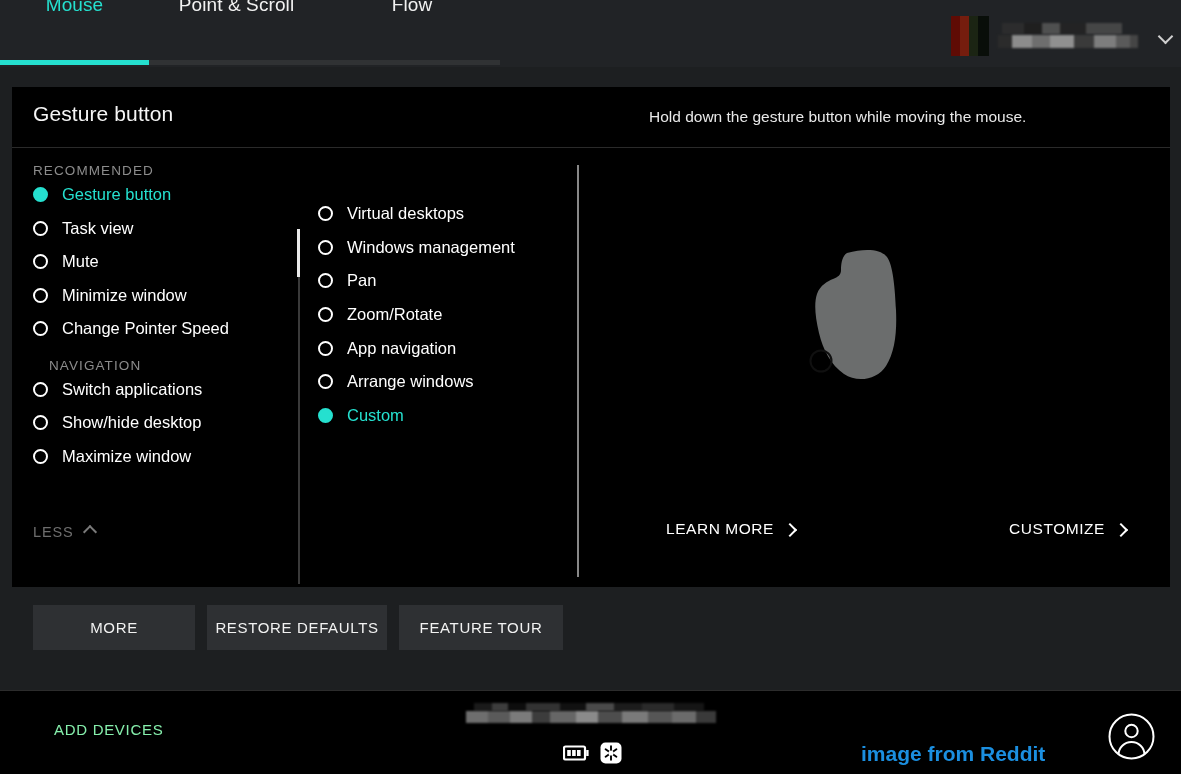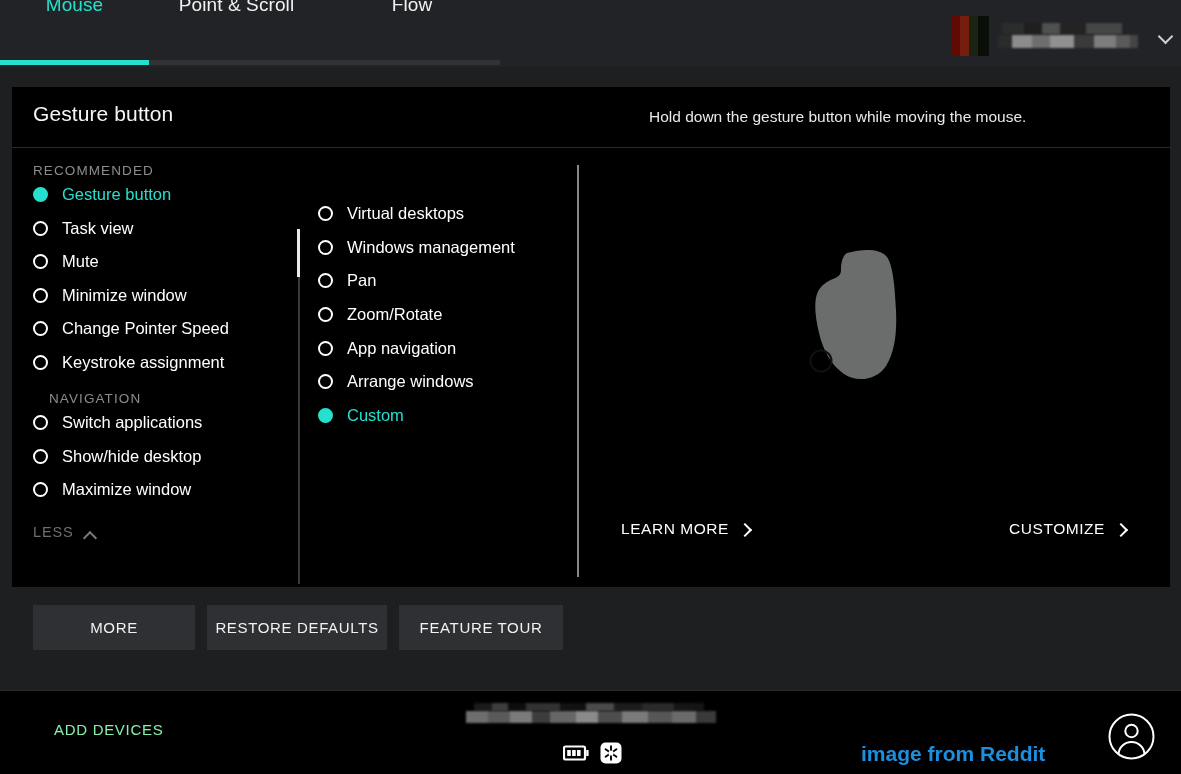--- a/index.html
+++ b/index.html
@@ -181,21 +181,21 @@
     font-size: 16.5px;
     color: #ffffff;
     white-space: nowrap;
   }
   .opt.sel .opt-label { color: #25e0cf; }
 
   .less-row {
     position: absolute;
     left: 21px; top: 376px;
     display: flex;
-    align-items: flex-end;
+    align-items: flex-start;
     gap: 9px;
     cursor: pointer;
     user-select: none;
   }
   .less-label {
     font-size: 14.5px;
     letter-spacing: 0.9px;
     color: #6e6e6e;
   }
   .chev-up {
@@ -267,20 +267,21 @@
     display: flex;
     align-items: center;
     gap: 11px;
     cursor: pointer;
     user-select: none;
   }
   .link-text {
     font-size: 15.5px;
     letter-spacing: 0.55px;
     color: #ffffff;
+    margin-left: 45px;
   }
   .chev-right {
     width: 11px; height: 15px;
     position: relative;
   }
   .chev-right::before {
     content: "";
     position: absolute;
     left: 0px; top: 3px;
     width: 8px; height: 8px;
@@ -431,24 +432,20 @@
           <span class="radio"></span>
           <span class="opt-label">Mute</span>
         </div>
         <div class="opt">
           <span class="radio"></span>
           <span class="opt-label">Minimize window</span>
         </div>
         <div class="opt">
           <span class="radio"></span>
           <span class="opt-label">Change Pointer Speed</span>
-        </div>
-        <div class="opt">
-          <span class="radio"></span>
-          <span class="opt-label">Keystroke assignment</span>
         </div>
 
         <div class="group-label g2">NAVIGATION</div>
 
         <div class="opt">
           <span class="radio"></span>
           <span class="opt-label">Switch applications</span>
         </div>
         <div class="opt">
           <span class="radio"></span>

